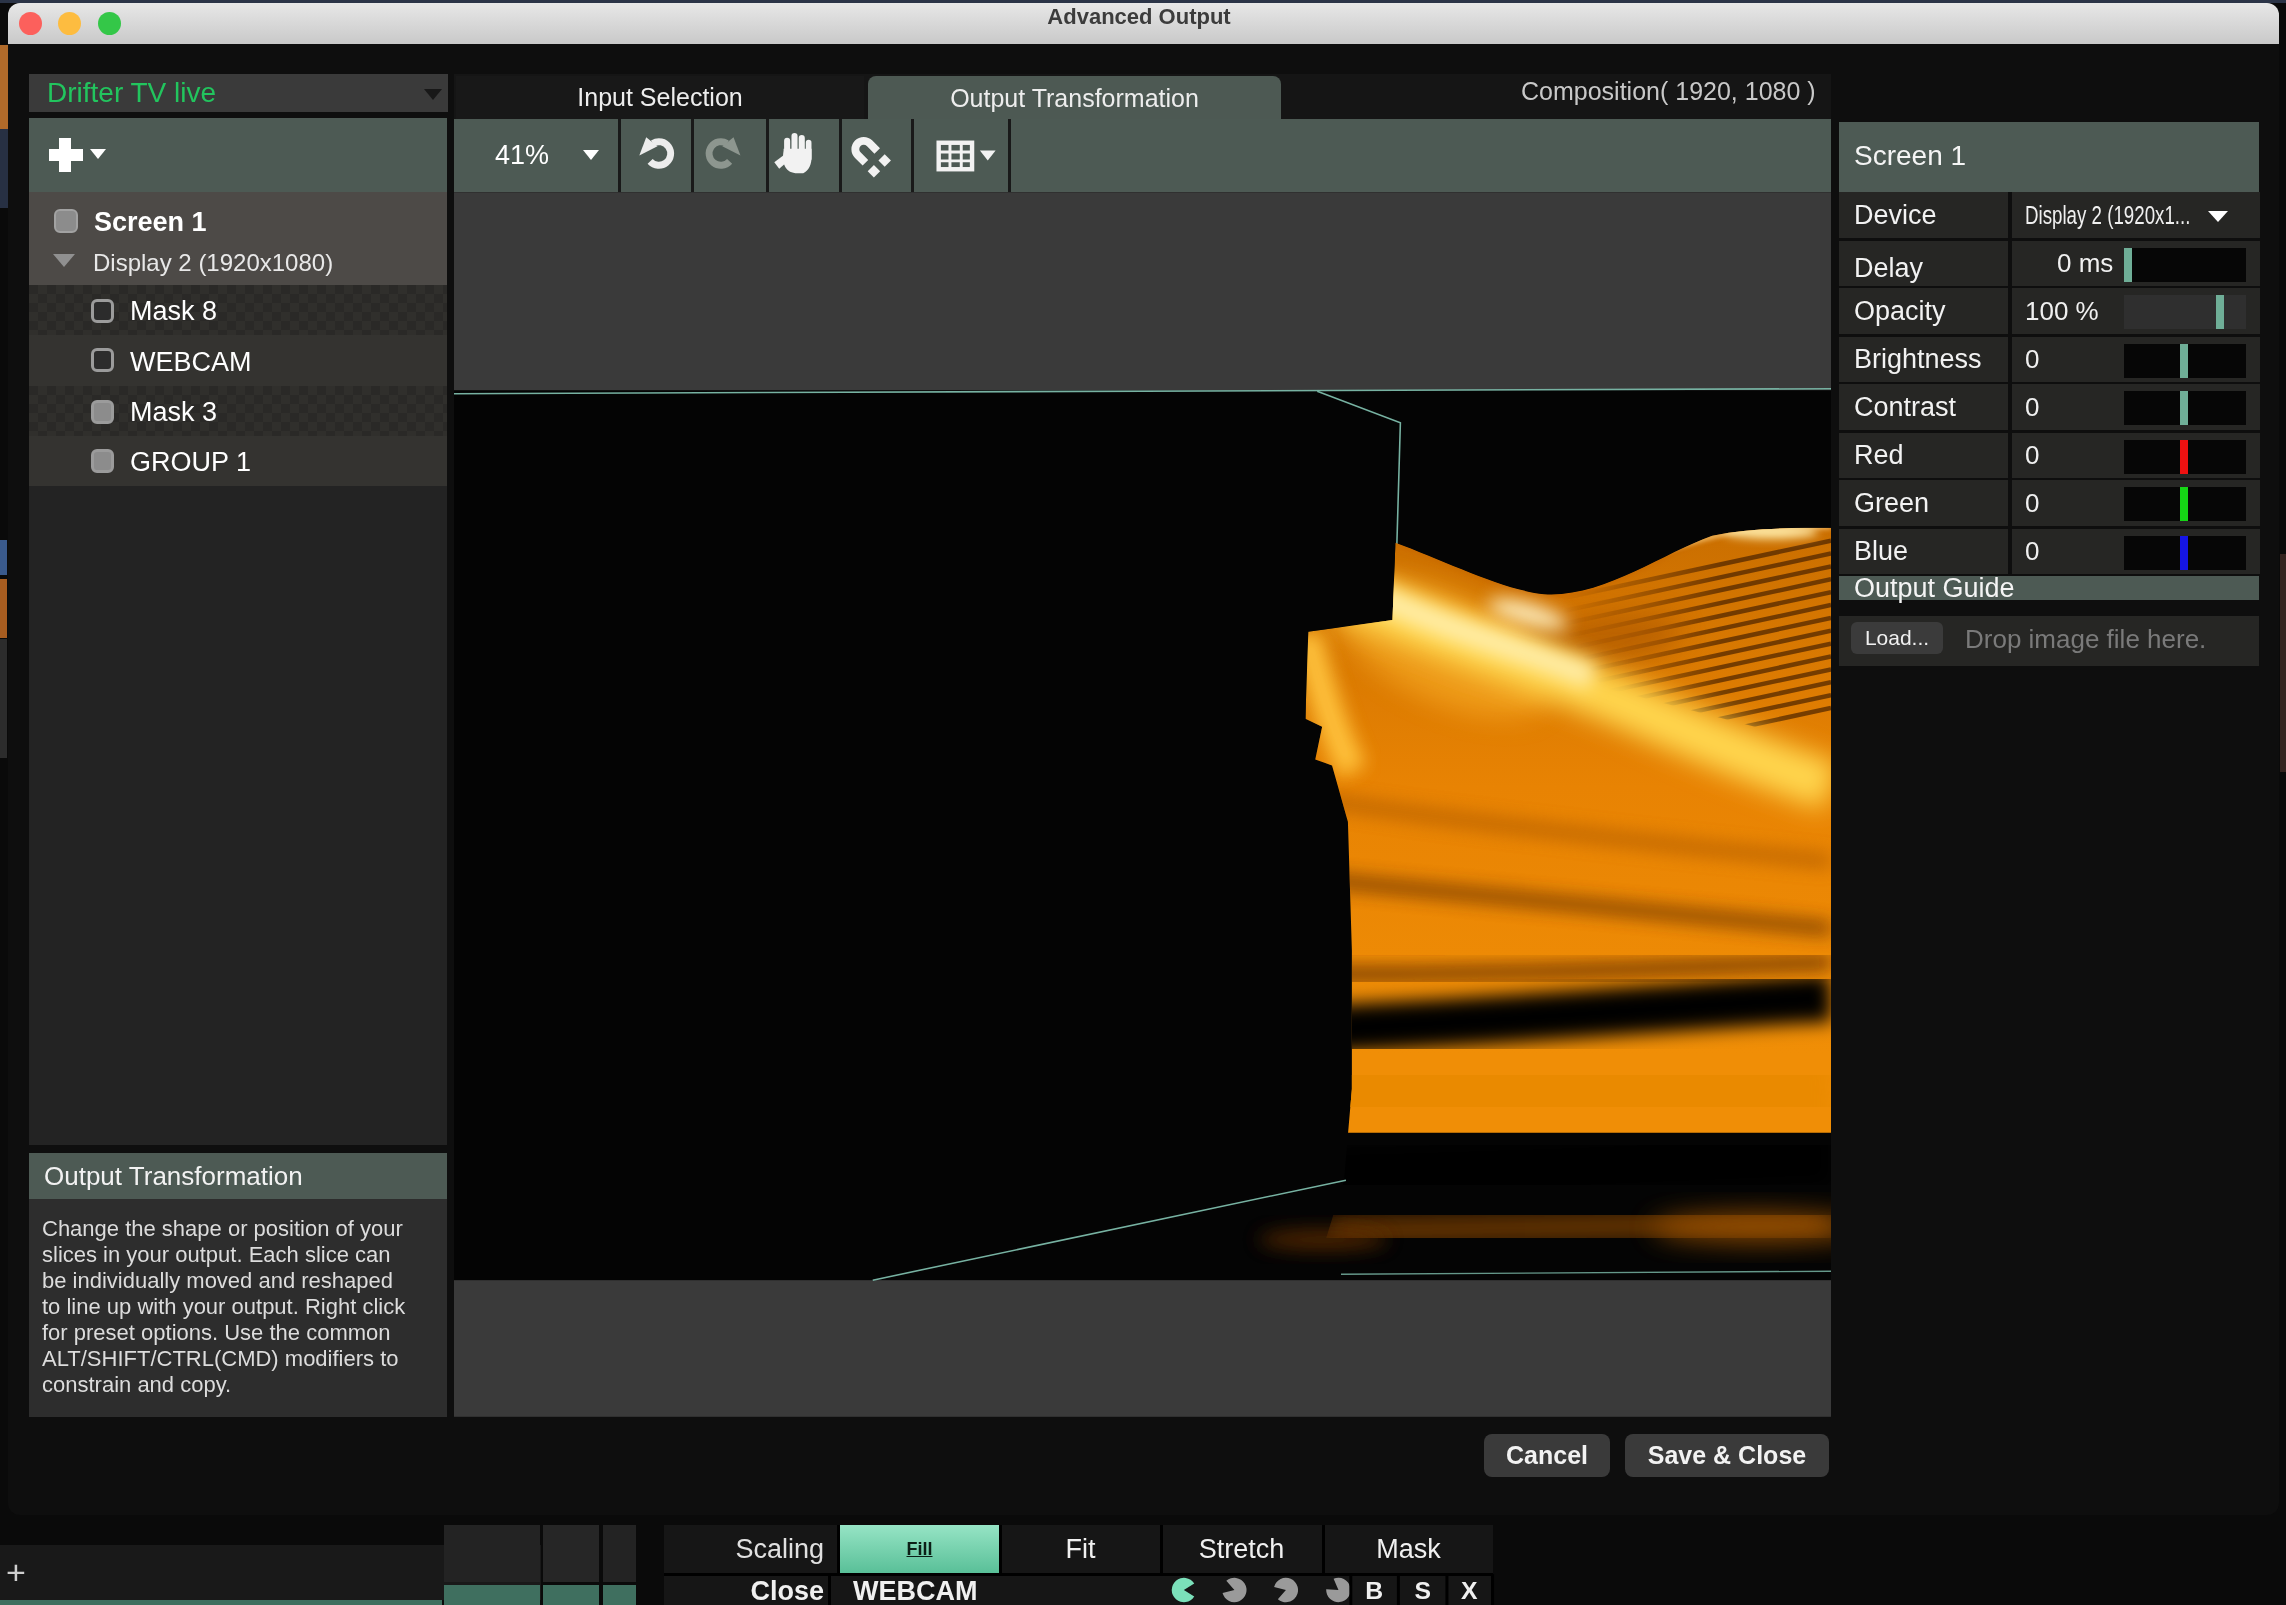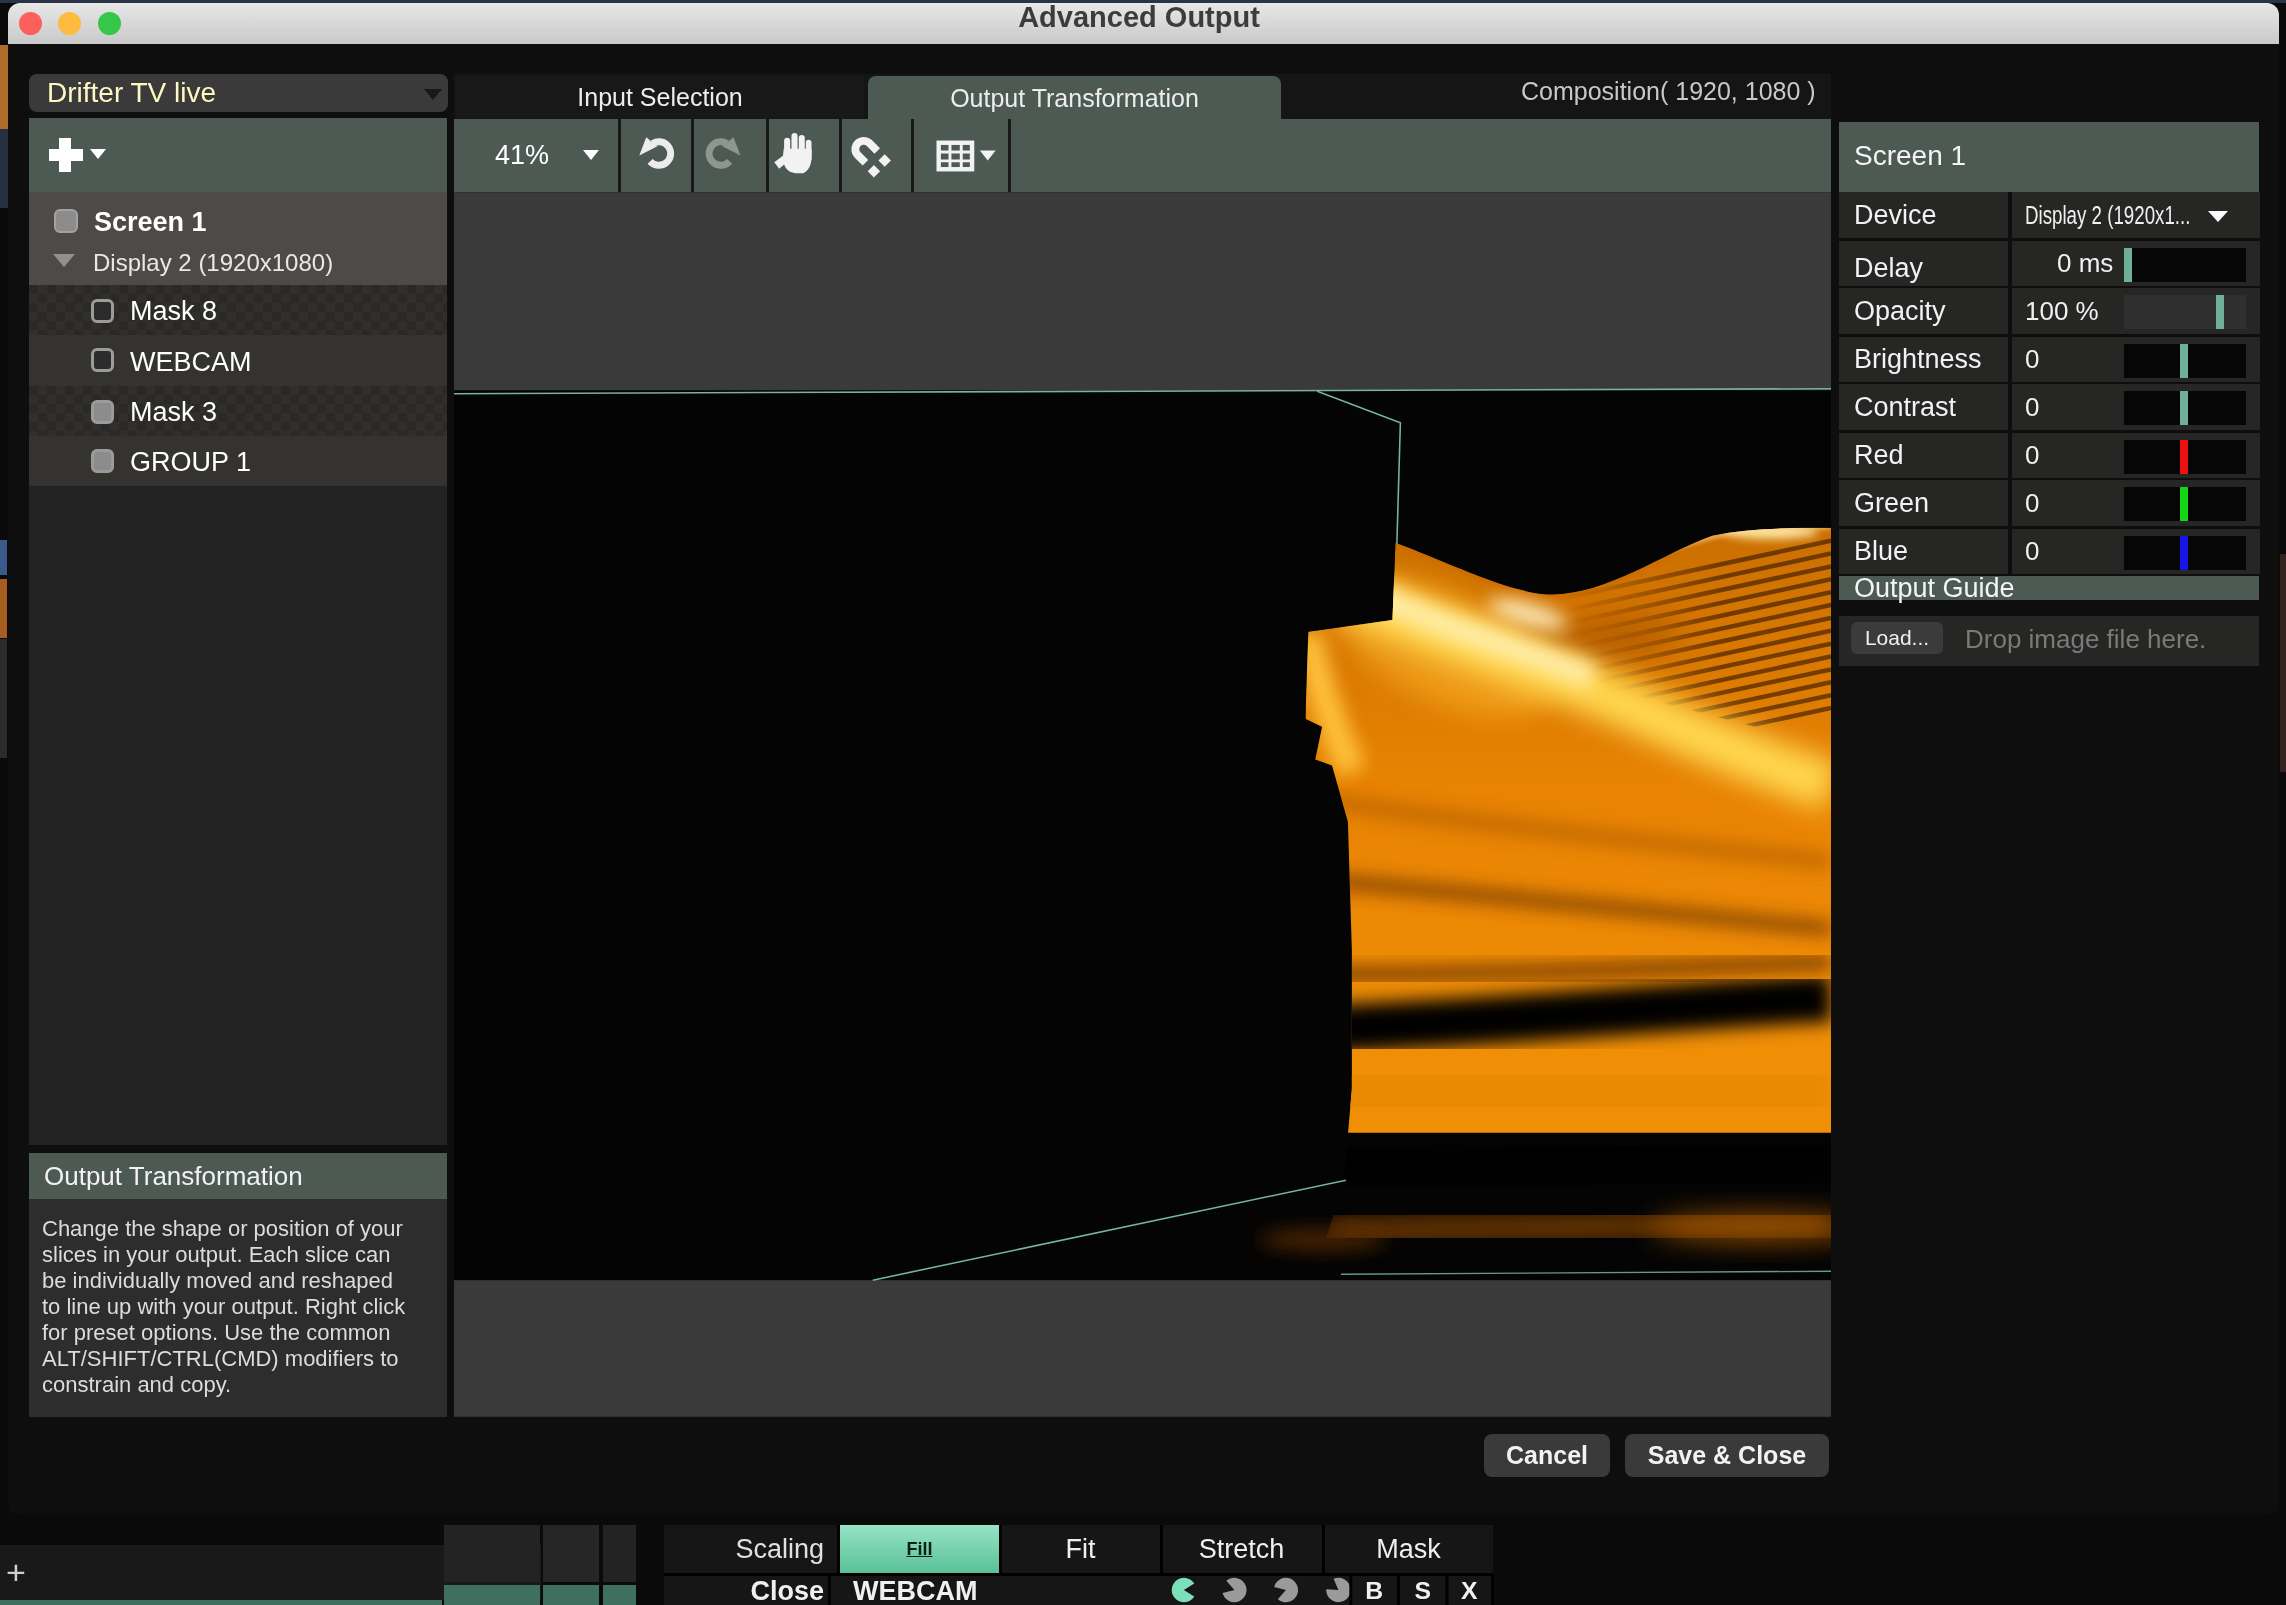--- a/index.html
+++ b/index.html
@@ -65,26 +65,26 @@
   <text x="208" y="25" font-size="25" font-weight="bold" fill="#f0f0f0" text-anchor="middle" font-family="Liberation Sans">B</text>
   <text x="257" y="25" font-size="25" font-weight="bold" fill="#f0f0f0" text-anchor="middle" font-family="Liberation Sans">S</text>
   <text x="304" y="25" font-size="25" font-weight="bold" fill="#f0f0f0" text-anchor="middle" font-family="Liberation Sans">X</text>
 </svg>
 
 <div class="abs" style="left:8px;top:3px;width:2271px;height:41px;border-radius:12px 12px 0 0;
   background:linear-gradient(#e7e7e7,#c9c9c9);"></div>
 <div class="abs" style="left:19px;top:12px;width:23px;height:23px;border-radius:50%;background:#fc605c;"></div>
 <div class="abs" style="left:58px;top:12px;width:23px;height:23px;border-radius:50%;background:#fdbc40;"></div>
 <div class="abs" style="left:98px;top:12px;width:23px;height:23px;border-radius:50%;background:#34c748;"></div>
-<div class="abs" style="left:1030px;top:3px;width:218px;height:28px;color:#3c3c3c;font-size:29px;font-weight:700;
+<div class="abs" style="left:1030px;top:3px;width:218px;height:28px;color:#3c3c3c;font-size:22px;font-weight:700;
   display:flex;align-items:center;justify-content:center;white-space:nowrap;">Advanced Output</div>
 <div class="abs" style="left:8px;top:44px;width:2271px;height:1471px;background:#0e0e0e;border-radius:0 0 12px 12px;"></div>
 
-<div class="abs vc" style="left:29px;top:74px;width:419px;height:38px;border-radius:8px;background:#3a3a3a;
-  color:#fef9c3;font-size:28px;padding-left:18px;box-sizing:border-box;">Drifter TV live</div>
+<div class="abs vc" style="left:29px;top:74px;width:419px;height:38px;border-radius:0;background:#3a3a3a;
+  color:#22c55e;font-size:28px;padding-left:18px;box-sizing:border-box;">Drifter TV live</div>
 <div class="abs" style="left:424px;top:89px;width:0;height:0;border-left:9px solid transparent;
   border-right:9px solid transparent;border-top:11px solid #181818;"></div>
 
 <div class="abs hdr" style="left:29px;top:118px;width:418px;height:74px;"></div>
 <div class="abs" style="left:49px;top:149px;width:34px;height:12px;background:#fff;"></div>
 <div class="abs" style="left:59px;top:138px;width:12px;height:34px;background:#fff;"></div>
 <div class="abs" style="left:90px;top:149px;width:0;height:0;border-left:8px solid transparent;
   border-right:8px solid transparent;border-top:10px solid #fff;"></div>
 
 <div class="abs" style="left:29px;top:192px;width:418px;height:953px;background:#232323;"></div>

